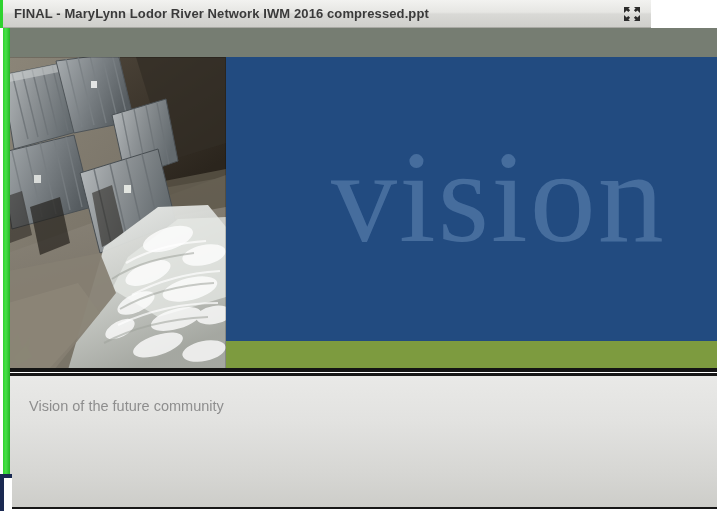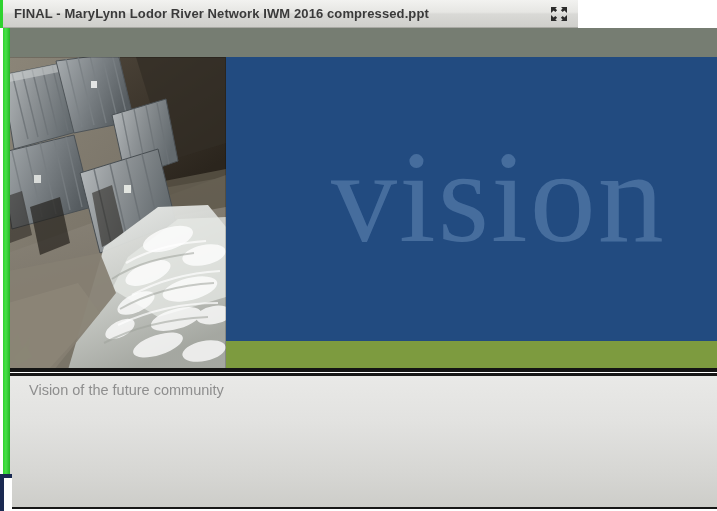--- a/index.html
+++ b/index.html
@@ -50,21 +50,21 @@
     width: 8px;
     height: 33px;
     background: #ffffff;
     z-index: 42;
   }
 
   
   .titlebar {
     position: absolute;
     left: 0; top: 0;
-    width: 578px;
+    width: 651px;
     height: 28px;
     background: linear-gradient(to bottom, #f2f2f0 0%, #e6e6e3 45%, #d9d9d6 52%, #cfcfcb 100%);
     border-bottom: 1px solid #a9a9a4;
     box-sizing: border-box;
     z-index: 50;
   }
   .titlebar-edge-left {
     position: absolute;
     left: 0; top: 0;
     width: 3px; height: 28px;
@@ -172,21 +172,21 @@
     background: linear-gradient(to bottom, #e9e9e7 0%, #e2e2e0 35%, #d6d6d3 75%, #cdcdc9 100%);
     border-top: 3px solid #171717;
     border-bottom: 2px solid #171717;
     box-sizing: border-box;
     overflow: hidden;
     z-index: 20;
   }
   .caption-sub {
     position: absolute;
     left: 19px;
-    top: 6px;
+    top: 22px;
     font-size: 14.5px;
     color: #8e8e8e;
     white-space: nowrap;
     text-align: right;
   }
   .caption-head {
     position: absolute;
     left: 168px;
     top: 86px;
     font-size: 33px;

